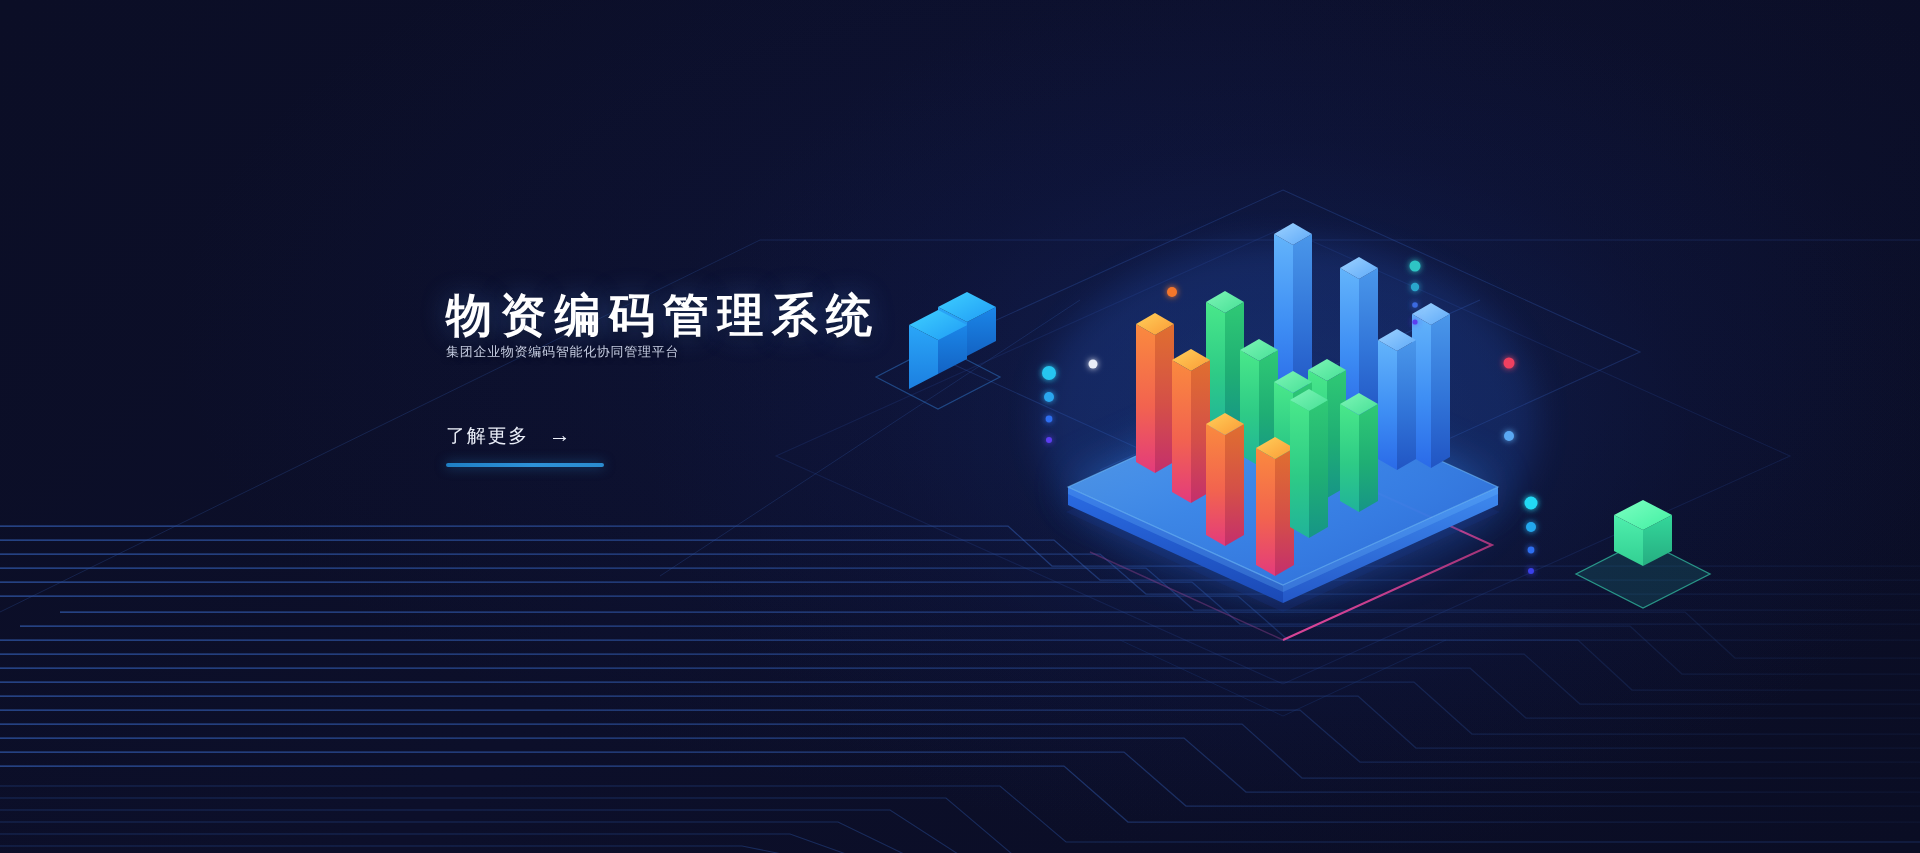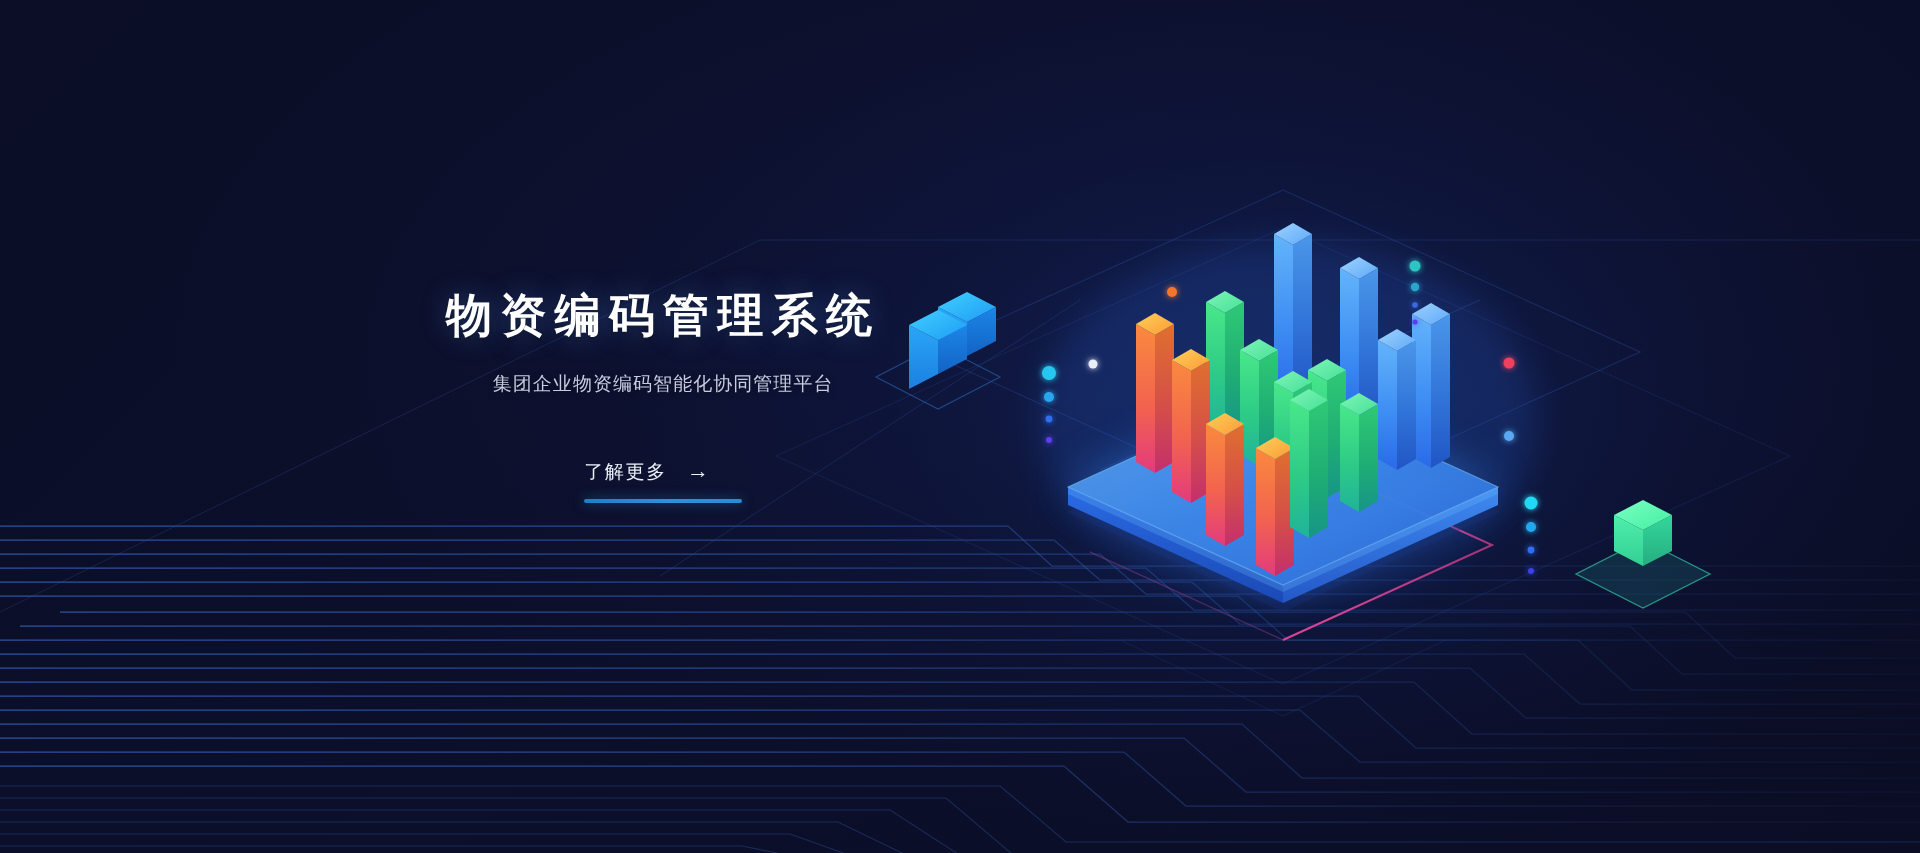--- a/index.html
+++ b/index.html
@@ -9,36 +9,35 @@
     background:#0b0e26;
     font-family:"Liberation Sans","DejaVu Sans",sans-serif;
   }
   .hero{
     position:relative; width:1920px; height:853px;
     background:
       radial-gradient(900px 620px at 1290px 420px, rgba(26,58,140,.30) 0%, rgba(16,28,82,.16) 45%, rgba(11,14,38,0) 72%),
       radial-gradient(1400px 700px at 1150px 330px, rgba(22,40,110,.22) 0%, rgba(11,14,38,0) 70%),
       linear-gradient(135deg,#0b0e26 0%,#0c0f2a 45%,#0a0d24 100%);
     overflow:hidden;
-    text-align:center;
   }
   .layer{ position:absolute; inset:0; pointer-events:none; }
   .layer svg{ display:block; width:1920px; height:853px; }
 
   
   .copy{
     position:absolute; left:446px; top:288px; z-index:40;
   }
   .title{
     font-size:46px; font-weight:700; color:#ffffff;
     letter-spacing:.18em; line-height:1.2; white-space:nowrap;
     text-shadow:0 0 26px rgba(90,150,255,.38), 0 2px 10px rgba(0,0,0,.55);
   }
   .subtitle{
-    margin-top:28px; font-size:19px; color:#c6cde2;
+    font-size:13px; color:#c6cde2;
     letter-spacing:.055em; white-space:nowrap; font-weight:400;
     text-shadow:0 1px 6px rgba(0,0,0,.5);
   }
   .morewrap{ margin-top:62px; display:inline-block; }
   .more{
     display:flex; align-items:center; gap:20px;
     font-size:19px; color:#e8ecf6; letter-spacing:.09em;
     cursor:pointer; user-select:none; white-space:nowrap;
     text-decoration:none; padding-bottom:14px;
   }

